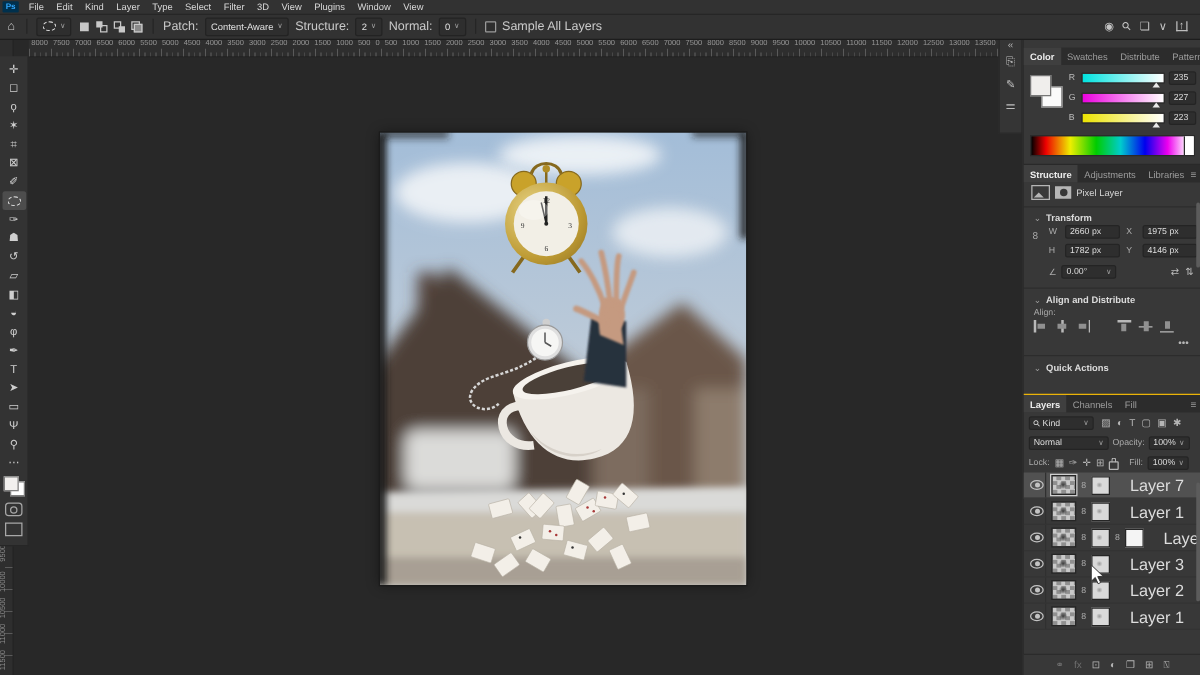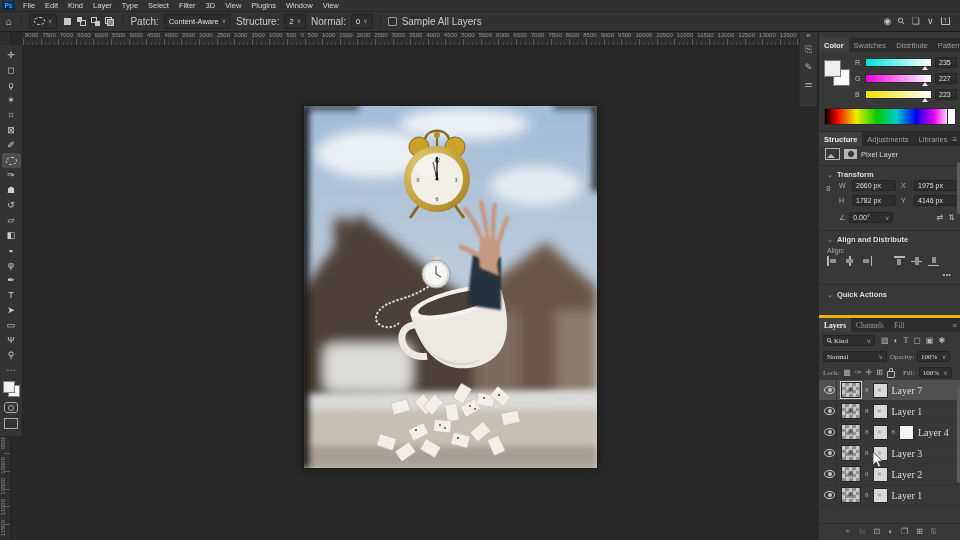--- a/index.html
+++ b/index.html
@@ -109,21 +109,21 @@
   .ai::before,.ai::after{content:'';position:absolute;background:#b8b8b8;}
   .a1::before{left:0;top:0;bottom:0;width:1.5px;}  .a1::after{left:3px;top:3px;width:6px;height:4px;background:#909090;}
   .a2::before{left:5px;top:0;bottom:0;width:1.5px;} .a2::after{left:2px;top:3px;width:7px;height:4px;background:#909090;}
   .a3::before{right:0;top:0;bottom:0;width:1.5px;} .a3::after{right:3px;top:3px;width:6px;height:4px;background:#909090;}
   .a4::before{top:0;left:0;right:0;height:1.5px;}  .a4::after{top:3px;left:3px;width:4px;height:6px;background:#909090;}
   .a5::before{top:4.5px;left:0;right:0;height:1.5px;} .a5::after{top:1px;left:3.5px;width:4px;height:8px;background:#909090;}
   .a6::before{bottom:0;left:0;right:0;height:1.5px;} .a6::after{bottom:3px;left:3.5px;width:4px;height:6px;background:#909090;}
   .more-dots{position:absolute;top:138px;right:10px;color:#b5b5b5;font-size:8px;}
 
   
-  .layers-panel{position:absolute;top:284px;left:0;right:0;bottom:0;border-top:3px solid #eab308;font-family:Liberation Serif, serif;}
+  .layers-panel{position:absolute;top:284px;left:0;right:0;bottom:0;border-top:1px solid #eab308;}
   .filter-row{position:absolute;top:16px;left:4px;right:4px;height:13px;display:flex;align-items:center;gap:4px;}
   .kind-box{width:52px;}
   .f-ic{color:#b5b5b5;font-size:8px;}
   .blend-row{position:absolute;top:32px;left:4px;right:4px;height:13px;display:flex;align-items:center;gap:3px;}
   .blend-box{width:64px;}
   .op-box{width:33px;}
   .lock-row{position:absolute;top:48px;left:4px;right:4px;height:13px;display:flex;align-items:center;gap:4px;}
   .l-ic{color:#b5b5b5;font-size:8px;}
   .padlock{width:6px;height:5px;border:1px solid #b5b5b5;border-radius:1px;position:relative;margin-top:3px;}
   .padlock::before{content:'';position:absolute;top:-3.5px;left:0.5px;width:2.5px;height:3px;border:1px solid #b5b5b5;border-bottom:none;border-radius:2px 2px 0 0;}
@@ -133,21 +133,21 @@
   .eye{width:9px;height:6px;border:1px solid #c3c3c3;border-radius:50%;position:relative;flex:0 0 auto;}
   .eye::after{content:'';position:absolute;inset:1px 2.5px;background:#c3c3c3;border-radius:50%;}
   .eyecell{width:13px;display:flex;justify-content:center;border-right:1px solid #303030;align-self:stretch;align-items:center;flex:0 0 auto;}
   .lthumb{width:18px;height:14px;background:repeating-conic-gradient(#8f8f8f 0% 25%,#c9c9c9 0% 50%) 0 0/7px 7px;border:1px solid #262626;position:relative;flex:0 0 auto;}
   .lthumb::after{content:'';position:absolute;left:5px;top:4px;width:7px;height:6px;background:radial-gradient(circle,#3c3c3c 0%,rgba(60,60,60,0) 75%);}
   .lrow.selected .lthumb{outline:1px solid #cfcfcf;}
   .llink{color:#a8a8a8;font-size:7px;flex:0 0 auto;}
   .lmask{width:13px;height:13px;background:#d9d9d9;border:1px solid #262626;flex:0 0 auto;position:relative;}
   .lmask::after{content:'';position:absolute;left:3px;top:4px;width:5px;height:4px;background:radial-gradient(circle,#9a9a9a 0%,rgba(150,150,150,0) 80%);}
   .lmask.plain{background:#f4f4f4;} .lmask.plain::after{display:none;}
-  .lname{font-size:10px;color:#dddddd;white-space:nowrap;}
+  .lname{font-size:13px;color:#dddddd;white-space:nowrap;margin-left:12px;}
   .lbottom{position:absolute;bottom:0;left:0;right:0;height:16px;background:#383838;border-top:1px solid #2b2b2b;display:flex;align-items:center;justify-content:center;gap:8px;}
   .lb-ic{color:#b2b2b2;font-size:8px;line-height:1;}
   .lb-ic.dim{color:#6f6f6f;}
 
   
   .watermark{position:absolute;left:690px;top:464px;font-size:35px;color:#c9c9c9;opacity:.95;letter-spacing:1px;z-index:60;text-shadow:0 1px 2px rgba(0,0,0,.35);white-space:nowrap;}
   .cursor{position:absolute;left:872px;top:451px;z-index:70;}
 </style>
 </head>
 <body>

